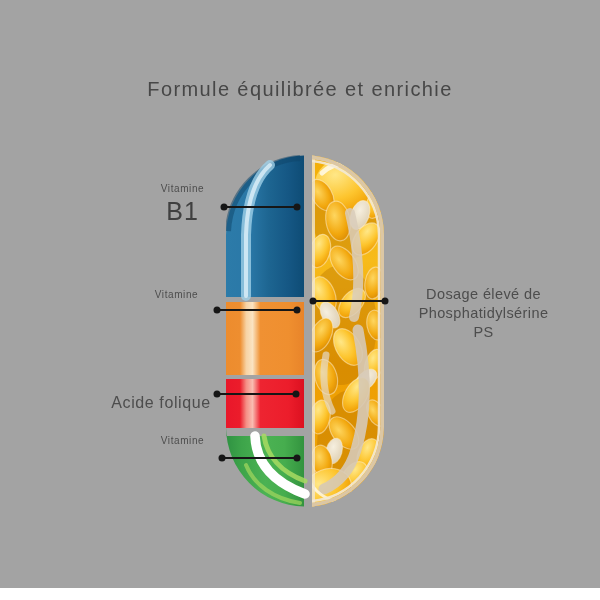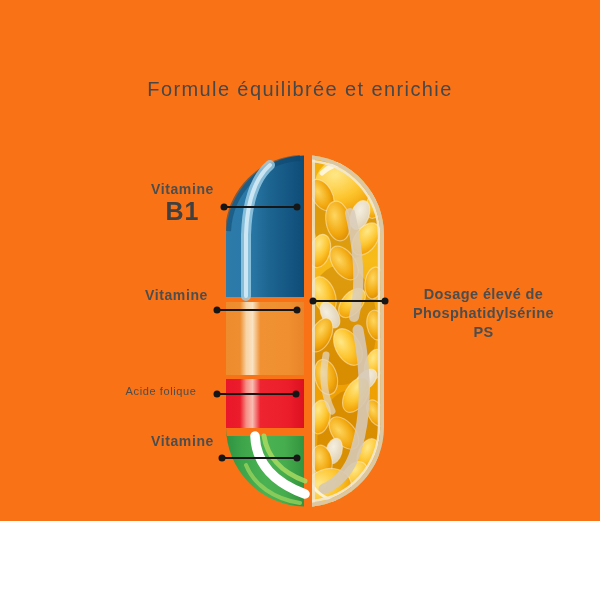--- a/index.html
+++ b/index.html
@@ -1,30 +1,30 @@
 <!DOCTYPE html>
 <html><head>
 <meta charset="utf-8">
 <style>
   * { margin:0; padding:0; box-sizing:border-box; }
   html,body { width:600px; height:600px; background:#ffffff; overflow:hidden; }
   body { font-family:"Liberation Sans", sans-serif; }
-  .stage { position:relative; width:600px; height:521px; background:#f97316; }
+  .stage { position:relative; width:600px; height:588px; background:#a3a3a3; }
 
   .title { position:absolute; top:74px; left:0; width:600px; text-align:center;
            color:#474747; font-size:20px; font-weight:300; letter-spacing:1.4px; line-height:30px; }
 
   .lbl { position:absolute; text-align:center; color:#4a4a4a; }
-  .lbl .small { font-size:14px; font-weight:700; letter-spacing:0.6px; line-height:18px; color:#4d4d4d; }
-  .lbl .big   { font-size:25px;  font-weight:700; letter-spacing:1px;  line-height:26px; color:#404040; }
+  .lbl .small { font-size:10px; font-weight:400; letter-spacing:0.6px; line-height:18px; color:#4d4d4d; }
+  .lbl .big   { font-size:25px;  font-weight:400; letter-spacing:1px;  line-height:26px; color:#404040; }
   .lbl-b1  { left:130px; top:180px; width:105px; }
   .lbl-b6  { left:124px; top:286px; width:105px; }
-  .lbl-fol { left:86px;  top:385px; width:150px; font-size:11px; font-weight:300; letter-spacing:0.6px; color:#4d4d4d; }
+  .lbl-fol { left:86px;  top:394px; width:150px; font-size:16px; font-weight:300; letter-spacing:0.6px; color:#4d4d4d; }
   .lbl-b12 { left:130px; top:432px; width:105px; }
-  .lbl-ps  { left:382px; top:285px; width:176px; font-size:14.5px; font-weight:700;
+  .lbl-ps  { left:382px; top:285px; width:176px; font-size:14.5px; font-weight:400;
              letter-spacing:0.4px; line-height:19px; color:#4d4d4d;padding-left:27px; }
 
   .callout { position:absolute; height:2px; background:#161616; }
   .callout .dot { position:absolute; width:7px; height:7px; background:#161616;
                   border-radius:50%; top:50%; }
   .callout .dot.l { left:0;  transform:translate(-50%,-50%); }
   .callout .dot.r { right:0; transform:translate(50%,-50%); }
   .co-b1  { left:224px; top:206px; width:73px; }
   .co-b6  { left:217px; top:309px; width:80px; }
   .co-fol { left:217px; top:393px; width:79px; }

